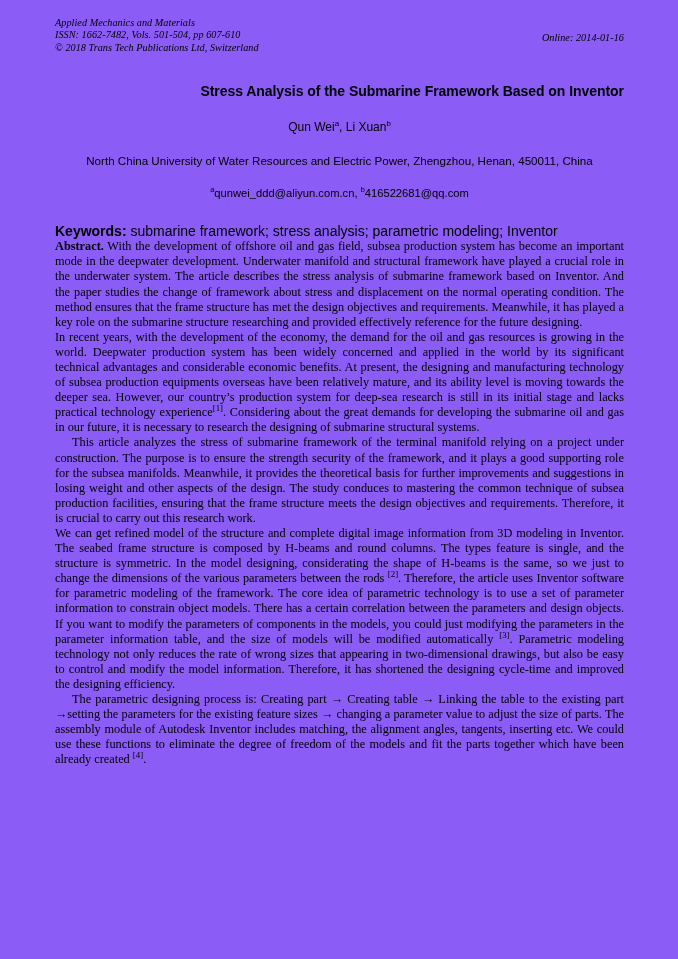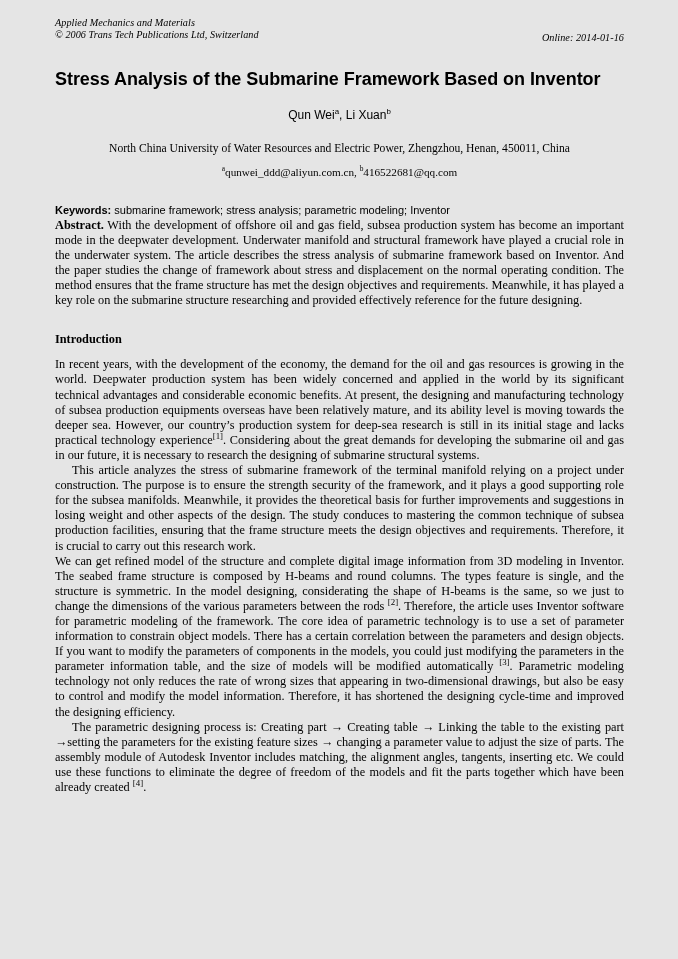--- a/index.html
+++ b/index.html
@@ -13,21 +13,21 @@
     font-family: "Liberation Serif", "DejaVu Serif", serif;
     color: #000000;
     -webkit-font-smoothing: antialiased;
   }
   .page {
     position: relative;
     width: 678px;
     height: 959px;
     box-sizing: border-box;
     padding: 17px 54px 12px 55px;
-    background: #e5e5e5;
+    background: #8b5cf6;
     overflow: hidden;
   }
 
   
   .masthead {
     position: relative;
     font-style: italic;
     font-size: 10.2px;
     line-height: 12.4px;
     letter-spacing: 0.05px;
@@ -39,57 +39,57 @@
     top: 15px;
     font-style: italic;
     font-size: 10.2px;
     white-space: nowrap;
   }
 
   
   .title {
     font-family: "Liberation Sans", "DejaVu Sans", sans-serif;
     font-weight: bold;
-    font-size: 18px;
-    text-align: left;
+    font-size: 14px;
+    text-align: right;
     margin-top: 28px;
     line-height: 19px;
     letter-spacing: -0.05px;
   }
   .authors {
     font-family: "Liberation Sans", "DejaVu Sans", sans-serif;
     font-size: 12px;
     text-align: center;
     margin-top: 17px;
     line-height: 18px;
   }
   .affiliation {
-    font-family: Liberation Serif, serif;
+    font-family: Liberation Sans, sans-serif;
     font-size: 11.6px;
     text-align: center;
     margin-top: 17px;
     line-height: 15px;
   }
   .emails {
-    font-family: Liberation Serif, serif;
+    font-family: Liberation Sans, sans-serif;
     font-size: 11.2px;
     text-align: center;
-    margin-top: 9px;
+    margin-top: 18px;
     line-height: 15px;
   }
   sup {
     font-size: 0.66em;
     vertical-align: super;
     line-height: 0;
   }
 
   
   .keywords {
     font-family: "Liberation Sans", "DejaVu Sans", sans-serif;
-    font-size: 11px;
+    font-size: 14px;
     margin-top: 23px;
     line-height: 15px;
   }
   .keywords .lbl { font-weight: bold; }
 
   
   .abstract,
   .para {
     font-size: 12.3px;
     line-height: 15.1px;
@@ -114,21 +114,22 @@
     line-height: 0;
   }
 </style>
 </head>
 <body>
 
 <div class="page">
 
   <div class="masthead">
     <div class="line">Applied Mechanics and Materials</div>
-    <div class="line">© 2006 Trans Tech Publications Ltd, Switzerland</div>
+    <div class="line">ISSN: 1662-7482, Vols. 501-504, pp 607-610</div>
+    <div class="line">© 2018 Trans Tech Publications Ltd, Switzerland</div>
     <div class="online">Online: 2014-01-16</div>
   </div>
 
   <div class="title">Stress Analysis of the Submarine Framework Based on Inventor</div>
 
   <div class="authors">
     <span>Qun Wei</span><sup>a</sup><span>, </span><span>Li Xuan</span><sup>b</sup>
   </div>
 
   <div class="affiliation">North China University of Water Resources and Electric Power, Zhengzhou, Henan, 450011, China</div>
@@ -138,21 +139,20 @@
   </div>
 
   <div class="keywords">
     <span class="lbl">Keywords:</span><span> submarine framework; stress analysis; parametric modeling; Inventor</span>
   </div>
 
   <div class="abstract">
     <span class="lbl">Abstract.</span><span> With the development of offshore oil and gas field, subsea production system has become an important mode in the deepwater development. Underwater manifold and structural framework have played a crucial role in the underwater system. The article describes the stress analysis of submarine framework based on Inventor. And the paper studies the change of framework about stress and displacement on the normal operating condition. The method ensures that the frame structure has met the design objectives and requirements. Meanwhile, it has played a key role on the submarine structure researching and provided effectively reference for the future designing.</span>
   </div>
 
-  <div class="section-heading">Introduction</div>
 
   <div class="para">
     <span>In recent years, with the development of the economy, the demand for the oil and gas resources is growing in the world. Deepwater production system has been widely concerned and applied in the world by its significant technical advantages and considerable economic benefits. At present, the designing and manufacturing technology of subsea production equipments overseas have been relatively mature, and its ability level is moving towards the deeper sea. However, our country’s production system for deep-sea research is still in its initial stage and lacks practical technology experience</span><span class="cite">[1]</span><span>. Considering about the great demands for developing the  submarine oil and gas in our future, it is necessary to research the designing of submarine structural systems.</span>
   </div>
 
   <div class="para indent">
     <span>This article analyzes the stress of submarine framework of the terminal manifold relying on a project under construction. The purpose is to ensure the strength security of the framework, and it plays a good supporting role for the subsea manifolds. Meanwhile, it provides the theoretical basis for further improvements and suggestions in losing weight and other aspects of the design. The study conduces to mastering the common technique of subsea production facilities, ensuring that the frame structure meets the design objectives and requirements. Therefore, it is crucial to carry out this research work.</span>
   </div>
 
 

